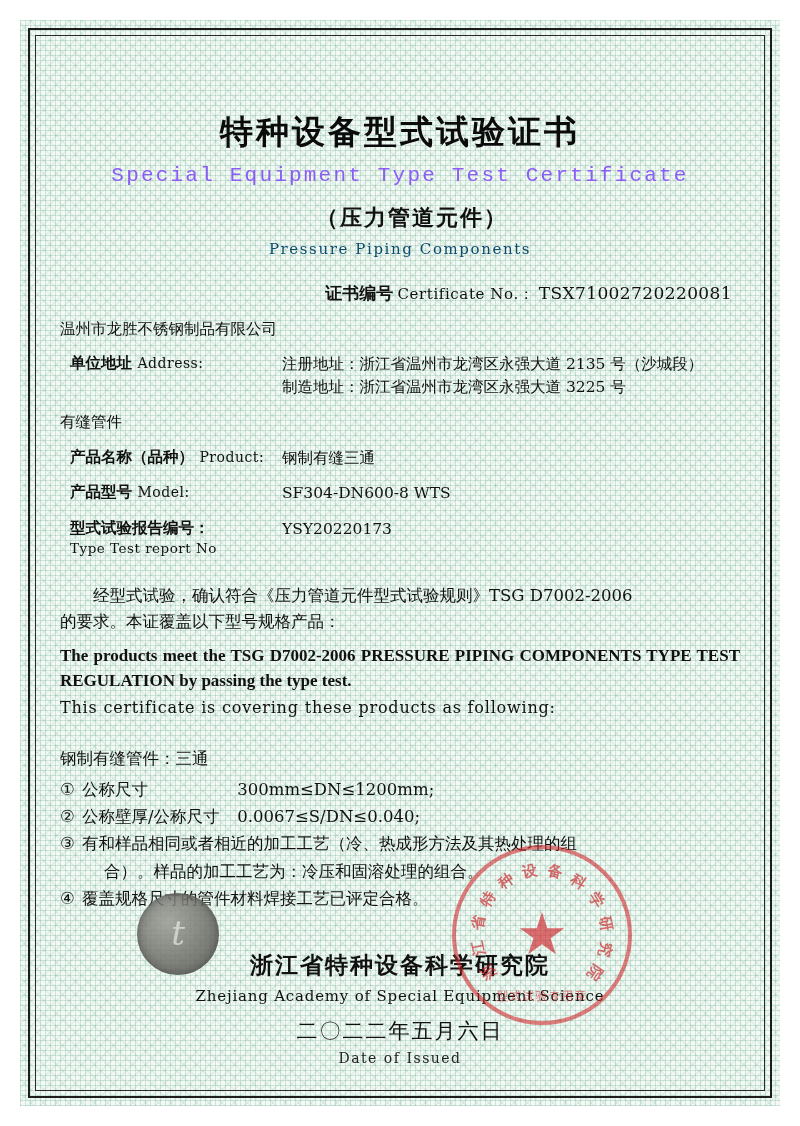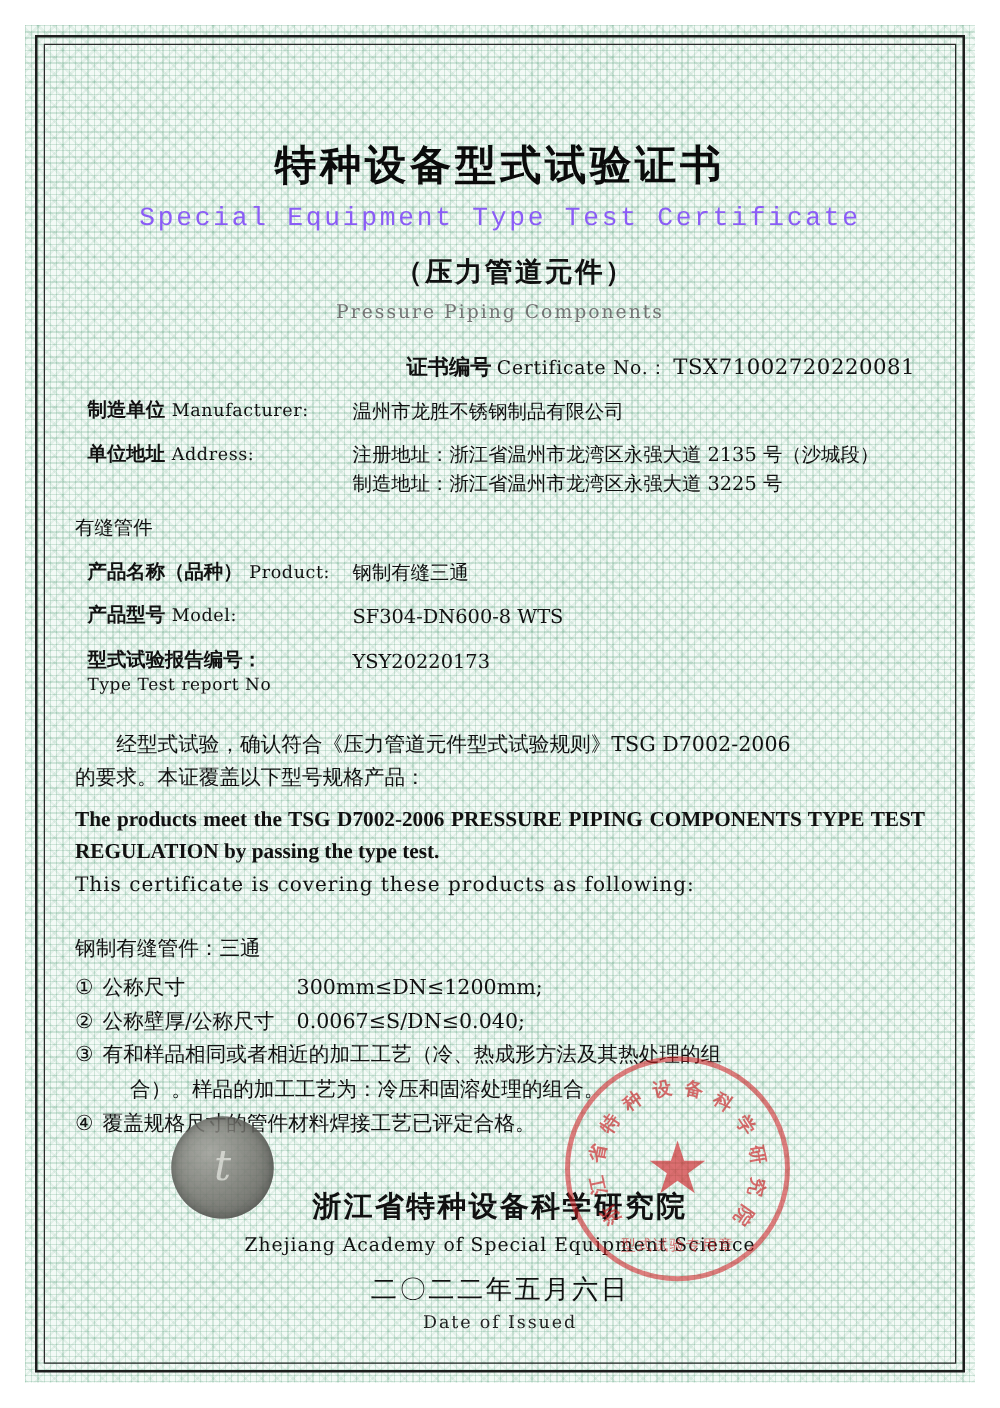--- a/index.html
+++ b/index.html
@@ -75,21 +75,21 @@
     letter-spacing: 2px;
     margin-top: 16px;
     padding-left: 24px;
   }
   .subtitle-en {
     text-align: center;
     font-family: "DejaVu Serif", serif;
     font-size: 15px;
     letter-spacing: 1.6px;
     margin-top: 7px;
-    color: #737373;
+    color: #0c4a6e;
   }
 
   .certno-row {
     margin-top: 24px;
     text-align: right;
     padding-right: 8px;
     font-size: 17px;
     white-space: nowrap;
   }
   .certno-label-cn { font-family: "DejaVu Serif", serif; font-weight: bold; font-size: 17px; }
@@ -284,24 +284,20 @@
     <div class="subtitle-cn">（压力管道元件）</div>
     <div class="subtitle-en">Pressure Piping Components</div>
 
     <div class="certno-row">
       <span class="certno-label-cn">证书编号</span>
       <span class="certno-label-en">Certificate No.：</span>
       <span class="certno-value">TSX71002720220081</span>
     </div>
 
     <div class="field">
-      <div class="field-label">
-        <span>制造单位</span>
-        <span class="en">Manufacturer:</span>
-      </div>
       <div class="field-value">温州市龙胜不锈钢制品有限公司</div>
     </div>
 
     <div class="field">
       <div class="field-label">
         <span>单位地址</span>
         <span class="en">Address:</span>
       </div>
       <div class="field-value">
         <span class="sub">注册地址：浙江省温州市龙湾区永强大道 2135 号（沙城段）</span>

